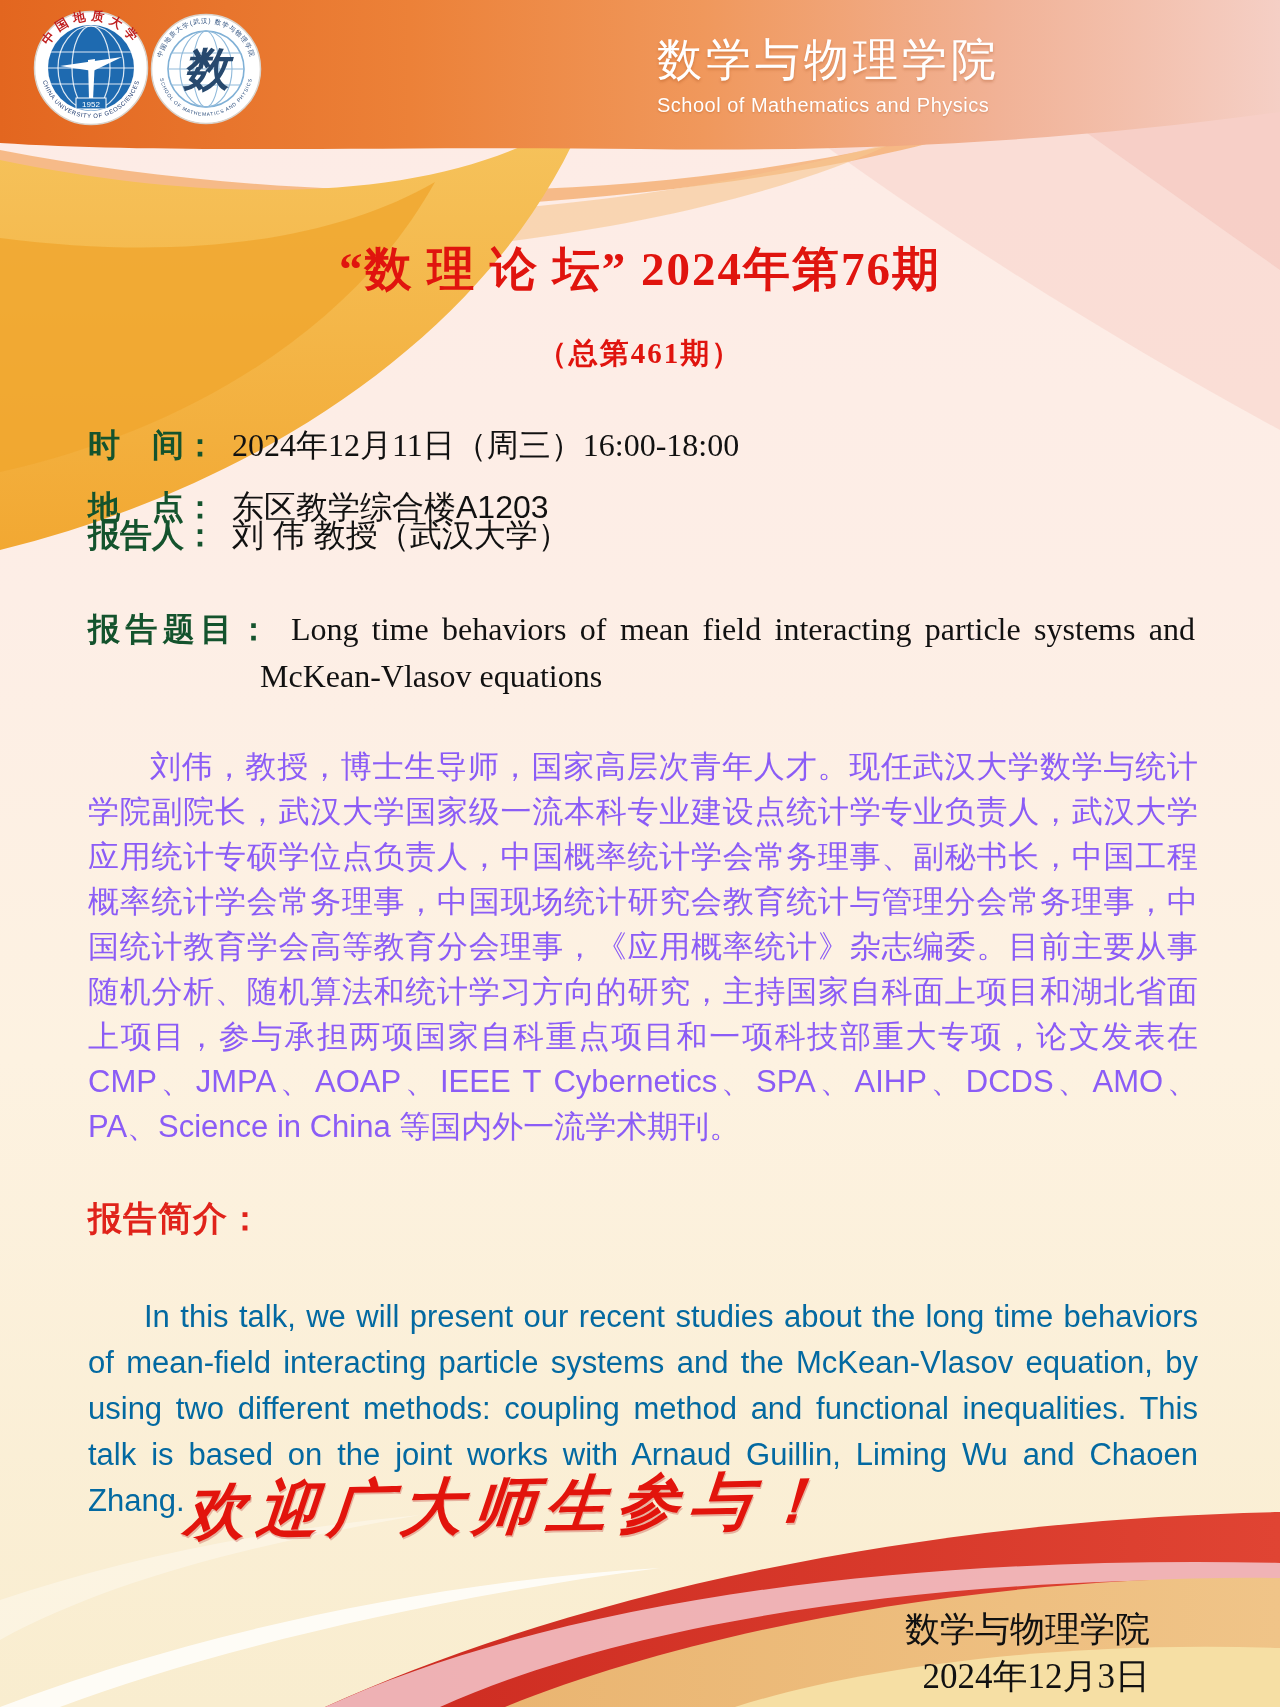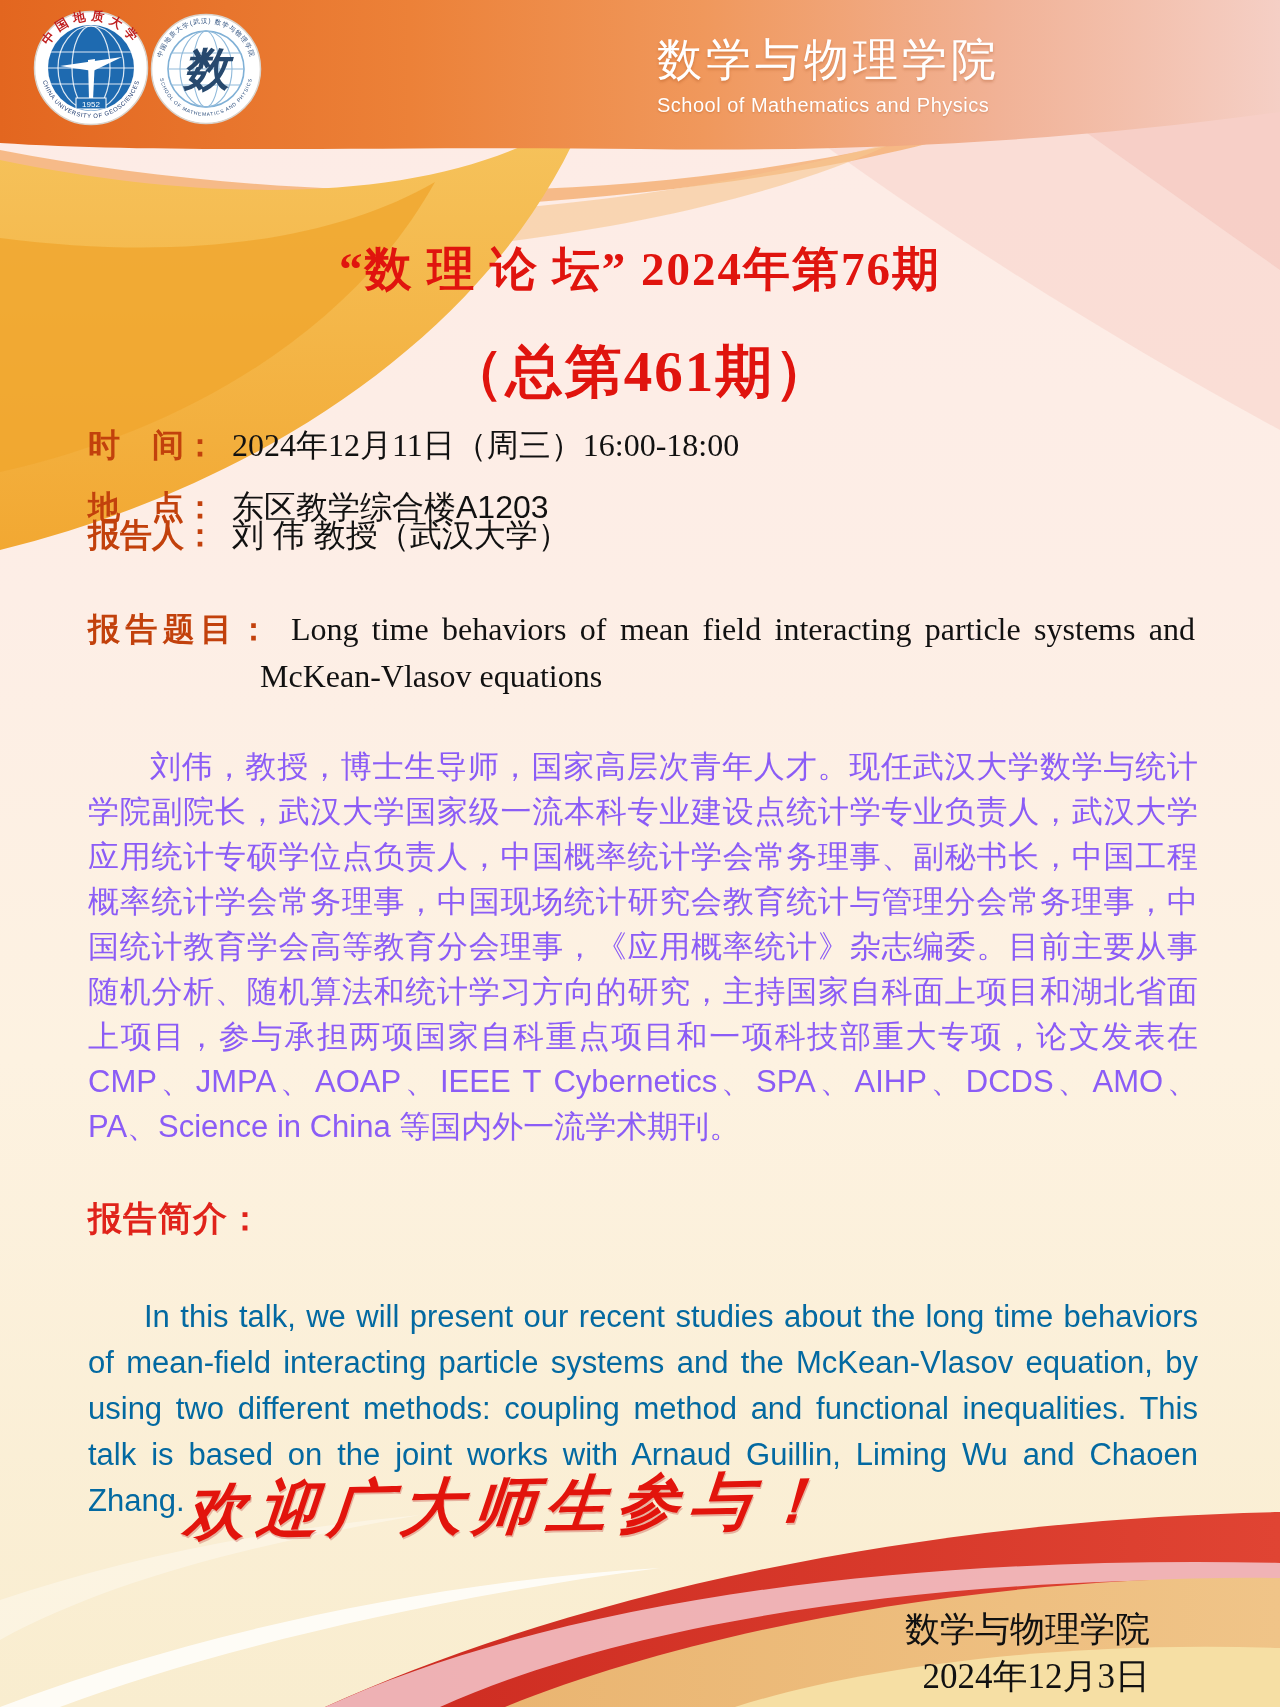--- a/index.html
+++ b/index.html
@@ -30,25 +30,25 @@
   .school-block { position:absolute; left:657px; top:30px; color:#fff; }
   .school-cn { font-size:45px; letter-spacing:4px; font-family:"Liberation Sans", sans-serif;
     text-shadow:0 2px 3px rgba(150,60,10,.3); }
   .school-en { font-size:20px; margin-top:4px; letter-spacing:.5px;
     font-family:"Liberation Sans", sans-serif; text-shadow:0 1px 2px rgba(150,60,10,.3); }
 
   
   .title1 { position:absolute; top:238px; left:0; width:100%; text-align:center;
     color:#e0140e; font-size:47px; font-weight:bold; letter-spacing:2px; }
   .title2 { position:absolute; top:334px; left:0; width:100%; text-align:center;
-    color:#e0140e; font-size:57px; font-weight:bold; letter-spacing:2px; }
+    color:#e0140e; font-size:29px; font-weight:bold; letter-spacing:2px; }
 
   
   .row { position:absolute; left:88px; right:85px; font-size:32px; color:#111; }
-  .row .lbl { color:#c2410c; font-weight:bold; margin-right:16px; }
+  .row .lbl { color:#14532d; font-weight:bold; margin-right:16px; }
   .row-time    { top:424px; }
   .row-place   { top:486px; font-family:"Liberation Sans", sans-serif; }
   .row-place .lbl, .row-topic .lbl { font-family:"Liberation Serif", serif; }
   .row-speaker { top:514px; font-family:"Liberation Sans", sans-serif; }
   .row-speaker .lbl { font-family:"Liberation Serif", serif; }
   .row-topic   { top:606px; line-height:47px; text-align:justify;
     padding-left:172px; text-indent:-172px; }
   .row-topic .lbl { }
 
   .sec-heading { position:absolute; left:88px; color:#e0231a;

